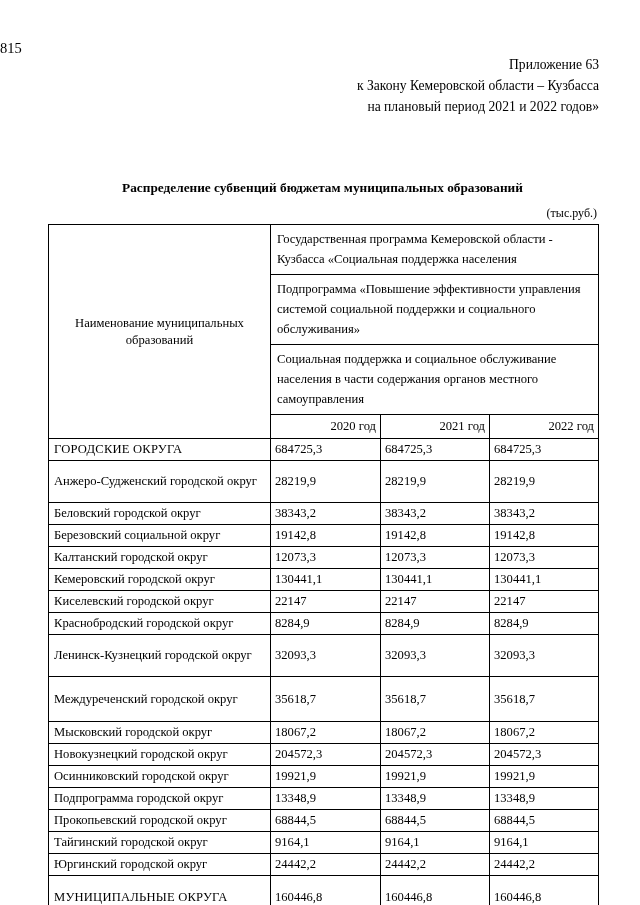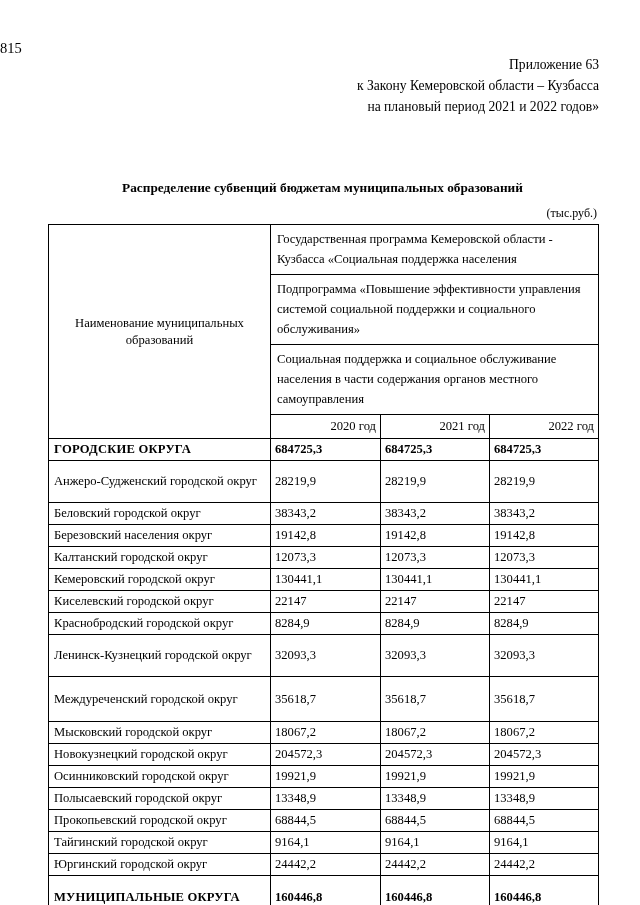--- a/index.html
+++ b/index.html
@@ -118,21 +118,21 @@
     line-height: 16px;
   }
   .num {
     text-align: left;
     padding: 2px 5px 3px 4px !important;
     line-height: 16px;
     white-space: nowrap;
   }
   tr.grp .nm,
   tr.grp .num {
-    font-weight: bold;
+    font-weight: normal;
     margin-left: 33px;
   }
   tr.grp .nm { letter-spacing: 0.2px; }
   tr.tall .nm,
   tr.tall .num { height: 36px; }
   tr.tall2 .nm,
   tr.tall2 .num { height: 39px; margin-top: 24px; }
   tr.grp-tall .nm,
   tr.grp-tall .num { height: 38px; }
 </style>
@@ -198,21 +198,21 @@
             <td class="num">28219,9</td>
             <td class="num">28219,9</td>
           </tr>
           <tr class="">
             <td class="nm">Беловский городской округ</td>
             <td class="num">38343,2</td>
             <td class="num">38343,2</td>
             <td class="num">38343,2</td>
           </tr>
           <tr class="">
-            <td class="nm">Березовский населения округ</td>
+            <td class="nm">Березовский социальной округ</td>
             <td class="num">19142,8</td>
             <td class="num">19142,8</td>
             <td class="num">19142,8</td>
           </tr>
           <tr class="">
             <td class="nm">Калтанский городской округ</td>
             <td class="num">12073,3</td>
             <td class="num">12073,3</td>
             <td class="num">12073,3</td>
           </tr>
@@ -258,21 +258,21 @@
             <td class="num">204572,3</td>
             <td class="num">204572,3</td>
           </tr>
           <tr class="">
             <td class="nm">Осинниковский городской округ</td>
             <td class="num">19921,9</td>
             <td class="num">19921,9</td>
             <td class="num">19921,9</td>
           </tr>
           <tr class="">
-            <td class="nm">Полысаевский городской округ</td>
+            <td class="nm">Подпрограмма городской округ</td>
             <td class="num">13348,9</td>
             <td class="num">13348,9</td>
             <td class="num">13348,9</td>
           </tr>
           <tr class="">
             <td class="nm">Прокопьевский городской округ</td>
             <td class="num">68844,5</td>
             <td class="num">68844,5</td>
             <td class="num">68844,5</td>
           </tr>

